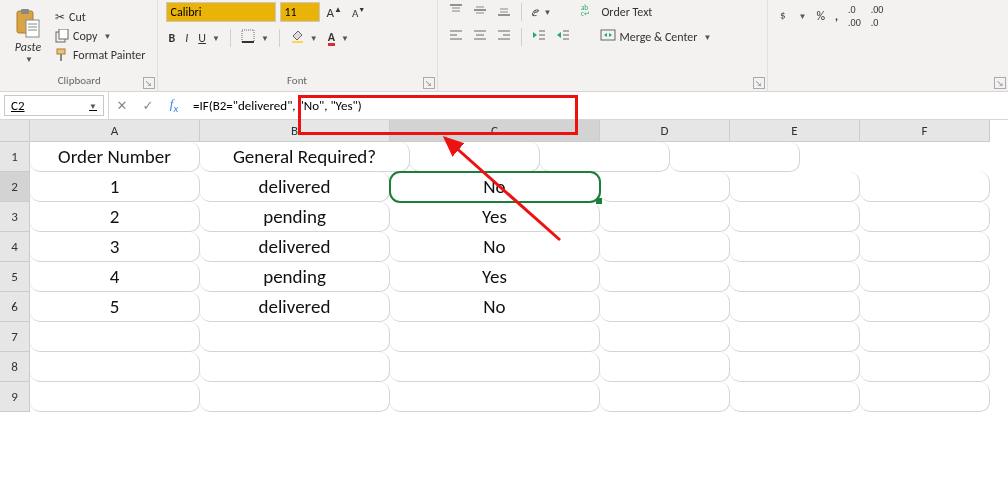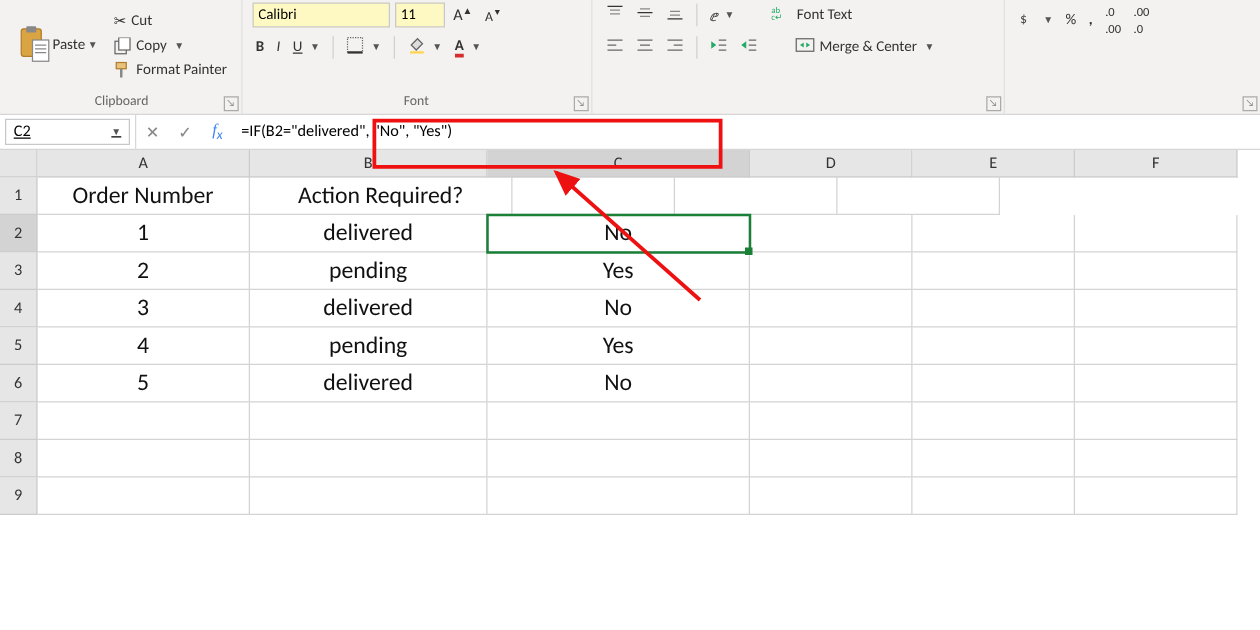--- a/index.html
+++ b/index.html
@@ -8,42 +8,42 @@
 
 .ribbon { background: #f3f2f1; border-bottom: 1px solid #d6d6d6; height: 92px; display: flex; align-items: stretch; font-size: 12px; color: #444; position: relative; }
 .rgroup { display: flex; flex-direction: column; justify-content: space-between; padding: 0 8px 2px 8px; border-right: 1px solid #e0e0e0; position: relative; }
 .rgroup .body { display: flex; align-items: center; gap: 6px; flex: 1; }
 .rgroup .label { text-align: center; font-size: 11px; color: #666; padding: 2px 0; position: relative; }
 .dlg-launch { position: absolute; right: 2px; bottom: 2px; width: 12px; height: 12px; border: 1px solid #aaa; font-size: 8px; line-height: 10px; text-align: center; color: #888; cursor: pointer; }
 .vstack { display: flex; flex-direction: column; gap: 3px; }
 .hrow { display: flex; align-items: center; gap: 4px; }
 .btn { display: flex; align-items: center; gap: 4px; padding: 1px 3px; cursor: pointer; border-radius: 2px; font-size: 12px; color: #333; }
 .ico { display: inline-flex; align-items: center; justify-content: center; }
-.big-btn { display: flex; flex-direction: row; align-items: center; justify-content: center; padding: 2px 4px; cursor: pointer; font-size: 12px; color: #333; }
+.big-btn { display: flex; flex-direction: column; align-items: center; justify-content: center; padding: 2px 4px; cursor: pointer; font-size: 12px; color: #333; font-style: italic; }
 .drop-arrow { font-size: 8px; color: #555; margin-left: 2px; }
-select, input.rib-in { font-size: 12px; border: 1px solid #c8c8c8; background: #fef9c3; height: 20px; padding: 0 4px; }
+select, input.rib-in { font-size: 12px; border: 1px solid #c8c8c8; background: #eab308; height: 20px; padding: 0 4px; }
 .font-name { width: 110px; }
 .font-size { width: 40px; }
 .sep { width: 1px; height: 18px; background: #d0d0d0; margin: 0 3px; }
 
 
 .fbar { display: flex; align-items: center; height: 28px; border-bottom: 1px solid #d6d6d6; background: #fff; font-size: 13px; position: relative; }
 .name-box { width: 100px; border: 1px solid #c8c8c8; margin: 0 4px; height: 21px; display: flex; align-items: center; padding: 0 6px; justify-content: space-between; text-decoration: underline; }
 .fbar .barbtn { width: 26px; text-align: center; color: #888; cursor: pointer; }
 .fx { font-style: italic; font-family: "Times New Roman", serif; color: #3b82f6; }
 .formula-input { flex: 1; border: none; outline: none; font-size: 13px; padding: 0 6px; font-family: Calibri, Arial; }
 
 
 .grid { display: flex; flex-direction: column; }
 .col-headers { display: flex; height: 22px; }
 .row { display: flex; height: 30px; }
 .corner { width: 30px; height: 22px; background: #e6e6e6; border-right: 1px solid #ccc; border-bottom: 1px solid #ccc; }
 .colh { background: #e6e6e6; border-right: 1px solid #ccc; border-bottom: 1px solid #ccc; text-align: center; font-size: 13px; color: #333; display: flex; align-items: center; justify-content: center; cursor: pointer; }
 .rowh { width: 30px; background: #e6e6e6; border-right: 1px solid #ccc; border-bottom: 1px solid #ccc; text-align: center; font-size: 13px; color: #333; display: flex; align-items: center; justify-content: center; cursor: pointer; }
-.cell { border-right: 1px solid #d4d4d4; border-bottom: 1px solid #d4d4d4; display: flex; align-items: center; justify-content: center; font-size: 19px; font-family: Calibri, Arial; color: #111; padding: 0 4px; white-space: nowrap; position: relative; }
+.cell { border-right: 1px solid #d4d4d4; border-bottom: 1px solid #d4d4d4; display: flex; align-items: center; justify-content: center; font-size: 19px; font-family: Calibri, Arial; color: #111; padding: 0 4px; white-space: nowrap; position: relative; border-radius: 10px; }
 .wA { width: 170px; }
 .wB { width: 190px; }
 .wC { width: 210px; }
 .wD, .wE, .wF { width: 130px; }
 .colh.sel, .rowh.sel { background: #d3d3d3; }
 .cell.active { outline: 2px solid #1a7f37; outline-offset: -1px; z-index: 2; }
 .cell.active::after { content: ""; position: absolute; right: -3px; bottom: -3px; width: 6px; height: 6px; background: #1a7f37; }
 
 
 .hl { position: absolute; border: 3px solid #e11; pointer-events: none; z-index: 10; }
@@ -177,21 +177,21 @@
         <span class="btn">
             <span style="font-style:italic;">ⅇ</span>
             <span class="drop-arrow">▼</span>
           </span>
         <span style="width:16px;"></span>
         <span class="btn">
             <span><svg width="16" height="14">
                 <text x="0" y="7" font-size="7" fill="#2a6">ab</text>
                 <text x="0" y="13" font-size="7" fill="#2a6">c↵</text>
               </svg></span>
-            <span>Font Text</span>
+            <span>Order Text</span>
           </span>
       </div>
       <div class="hrow">
         <span class="btn">
             <span><svg width="14" height="14">
                 <line x1="1" y1="3" x2="13" y2="3" stroke="#666"></line>
                 <line x1="1" y1="7" x2="8" y2="7" stroke="#666"></line>
                 <line x1="1" y1="11" x2="13" y2="11" stroke="#666"></line>
               </svg></span>
           </span>
@@ -288,21 +288,21 @@
       <div class="colh wB">B</div>
       <div class="colh wC sel">C</div>
       <div class="colh wD">D</div>
       <div class="colh wE">E</div>
       <div class="colh wF">F</div>
     </div>
 
 <div class="row">
       <div class="rowh">1</div>
       <div class="cell wA">Order Number</div>
-      <div class="cell wC">Action Required?</div>
+      <div class="cell wC">General Required?</div>
       <div class="cell wD"></div>
       <div class="cell wE"></div>
       <div class="cell wF"></div>
     </div>
     <div class="row">
       <div class="rowh sel">2</div>
       <div class="cell wA">1</div>
       <div class="cell wB">delivered</div>
       <div class="cell wC active">No</div>
       <div class="cell wD"></div>

